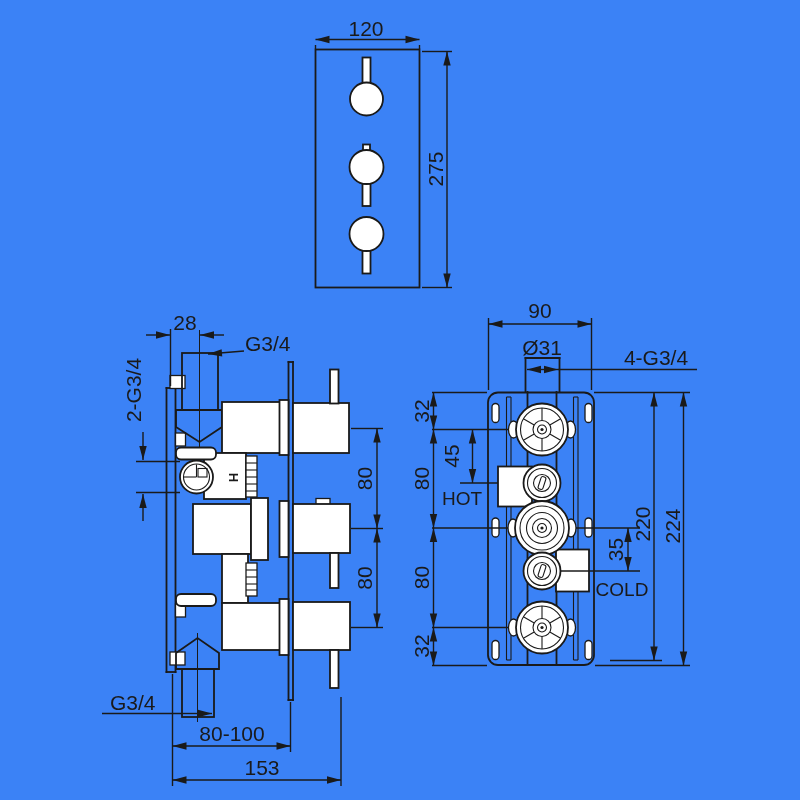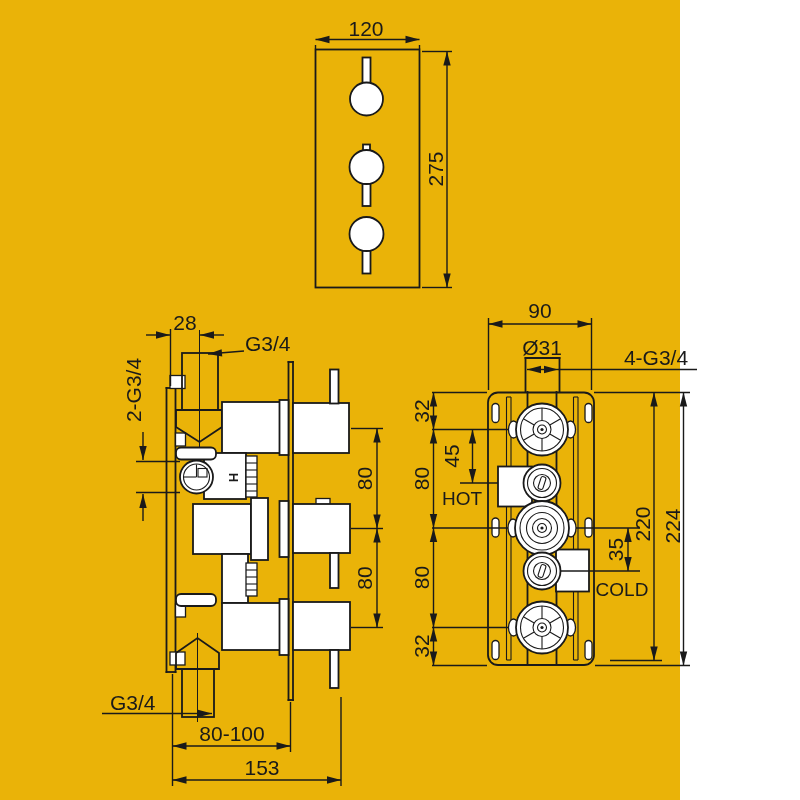--- a/index.html
+++ b/index.html
@@ -1,16 +1,16 @@
 <!DOCTYPE html>
 <html><head>
 <meta charset="utf-8">
 <style>
   html,body{margin:0;padding:0;background:#fff;width:800px;height:800px;overflow:hidden;}
-  #stage{width:680px;height:800px;background:#eab308;position:relative;font-family:"Liberation Sans",sans-serif;text-decoration:underline;}
+  #stage{width:800px;height:800px;background:#3b82f6;position:relative;font-family:"Liberation Sans",sans-serif;text-decoration:underline;}
   svg{display:block;}
   .ln{stroke:#1a1a1a;stroke-width:1.8;fill:none;stroke-linecap:square;}
   .wh{stroke:#1a1a1a;stroke-width:1.8;fill:#ffffff;stroke-linecap:square;}
   .tn{stroke:#1a1a1a;stroke-width:1.1;fill:none;}
   .dm{stroke:#1a1a1a;stroke-width:1.4;fill:none;}
   .cl{stroke:#1a1a1a;stroke-width:1.0;fill:none;}
   .whthin{stroke:#1a1a1a;stroke-width:1.3;fill:#fff;}
   text{fill:#1a1a1a;font-family:"Liberation Sans",sans-serif;}
   .t{font-size:21px;}
   .ts{font-size:19px;}

